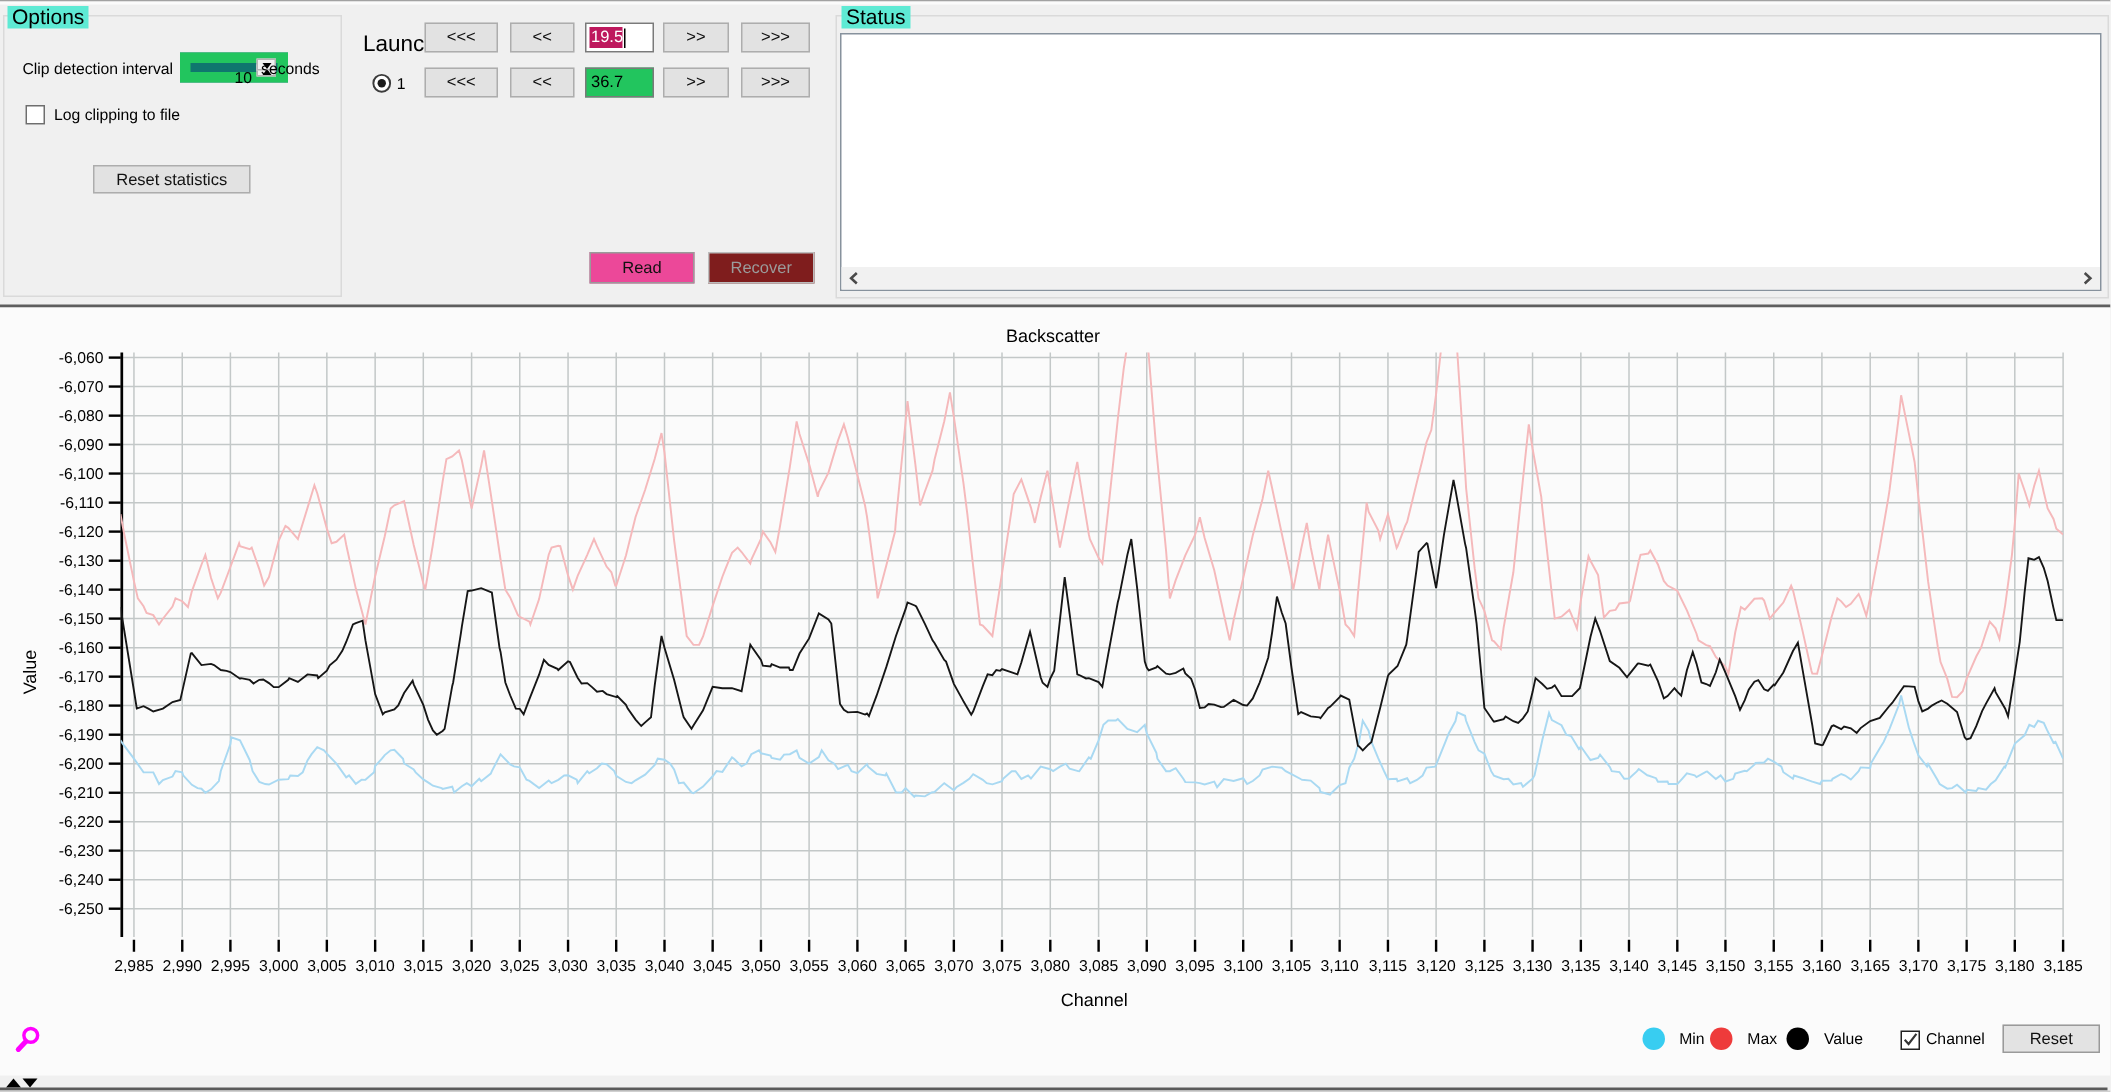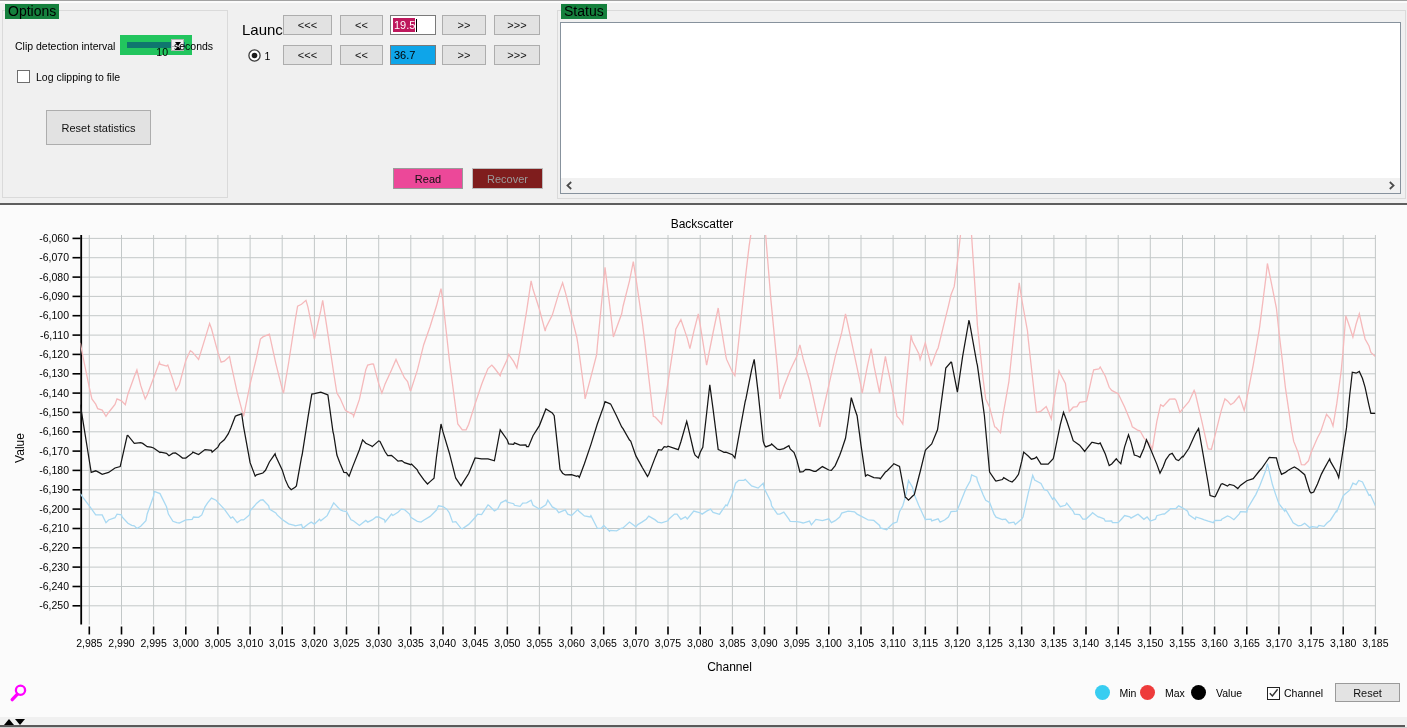--- a/index.html
+++ b/index.html
@@ -1,59 +1,59 @@
 <!DOCTYPE html>
 <html><head><meta charset="utf-8"><style>
 *{margin:0;padding:0;box-sizing:border-box}
 html,body{width:1407px;height:728px;overflow:hidden;background:#f0f0f0;
 font-family:"Liberation Sans",sans-serif;position:relative}
 .abs{position:absolute}
 .btn{position:absolute;background:#e2e2e2;border:1px solid #adadad;font-size:11px;
 color:#111;display:flex;align-items:center;justify-content:center}
 .gbox{position:absolute;border:1px solid #dadada}
-.gtitle{position:absolute;font-size:14px;color:#000;background:#15803d;padding:0 3px;line-height:15px}
+.gtitle{position:absolute;font-size:14px;color:#000;background:#5eead4;padding:0 3px;line-height:15px}
 </style></head><body>
 <div class="abs" style="left:0;top:0;width:1407px;height:1px;background:#a2a2a2"></div>
 <div class="abs" style="left:0;top:1px;width:1407px;height:2px;background:#fbfbfb"></div>
 
 <div class="gbox" style="left:2px;top:10px;width:226px;height:188px"></div>
 <div class="gtitle" style="left:5px;top:4px">Options</div>
 <div class="abs" style="left:15px;top:40px;font-size:10.5px">Clip detection interval</div>
 <div class="abs" style="left:120px;top:35px;width:72px;height:20px;background:#0f766e;border:7px solid #22c55e">
   <div class="abs" style="right:17px;top:4px;font-size:10.5px">10</div>
   <div class="abs" style="right:1px;top:1px;width:13px;height:8px;background:#f0f0f0;border:1px solid #b4b4b4">
     <div class="abs" style="left:3px;top:2px;width:0;height:0;border-left:3px solid transparent;border-right:3px solid transparent;border-bottom:4px solid #000"></div>
     </div>
   <div class="abs" style="right:1px;bottom:1px;width:13px;height:8px;background:#f0f0f0;border:1px solid #b4b4b4">
     <div class="abs" style="left:3px;top:2px;width:0;height:0;border-left:3px solid transparent;border-right:3px solid transparent;border-top:4px solid #000"></div>
     </div>
 </div>
 <div class="abs" style="left:174px;top:40px;font-size:10.5px">seconds</div>
 <div class="abs" style="left:17px;top:70px;width:13px;height:13px;background:#fff;border:1px solid #6e6e6e"></div>
 <div class="abs" style="left:36px;top:71px;font-size:10.5px">Log clipping to file</div>
-<div class="btn" style="left:46px;top:110px;width:105px;height:35px">Reset statistics</div>
+<div class="btn" style="left:62px;top:110px;width:105px;height:19px">Reset statistics</div>
 
 <div class="abs" style="left:242px;top:20.5px;font-size:15px">Launch</div>
 <div class="btn" style="left:283px;top:15px;width:49px;height:20px">&lt;&lt;&lt;</div>
 <div class="btn" style="left:340px;top:15px;width:43px;height:20px">&lt;&lt;</div>
 <div class="abs" style="left:390px;top:15px;width:46px;height:20px;background:#fff;border:1px solid #7a7a7a">
   <span style="position:absolute;left:2px;top:2px;height:14px;font-size:11px;background:#be185d;color:#fff;padding:0 0 0 1px;line-height:14px">19.5</span>
   <span style="position:absolute;left:24.5px;top:2.5px;width:1px;height:13px;background:#000"></span>
 </div>
 <div class="btn" style="left:442px;top:15px;width:44px;height:20px">&gt;&gt;</div>
 <div class="btn" style="left:494px;top:15px;width:46px;height:20px">&gt;&gt;&gt;</div>
 
 <svg class="abs" style="left:248px;top:49px" width="13" height="13">
     <circle cx="6.5" cy="6.5" r="5.6" fill="#fff" stroke="#3c3c3c" stroke-width="1.3"></circle>
     <circle cx="6.5" cy="6.5" r="2.8" fill="#1c1c1c"></circle>
   </svg>
 <div class="abs" style="left:264.5px;top:50px;font-size:10.5px">1</div>
 <div class="btn" style="left:283px;top:45px;width:49px;height:20px">&lt;&lt;&lt;</div>
 <div class="btn" style="left:340px;top:45px;width:43px;height:20px">&lt;&lt;</div>
-<div class="abs" style="left:390px;top:45px;width:46px;height:20px;background:#0ea5e9;border:1px solid #7a7a7a">
+<div class="abs" style="left:390px;top:45px;width:46px;height:20px;background:#22c55e;border:1px solid #7a7a7a">
   <span style="position:absolute;left:3px;top:3px;font-size:11px">36.7</span>
 </div>
 <div class="btn" style="left:442px;top:45px;width:44px;height:20px">&gt;&gt;</div>
 <div class="btn" style="left:494px;top:45px;width:46px;height:20px">&gt;&gt;&gt;</div>
 
 <div class="btn" style="left:393px;top:168px;width:70px;height:21px;background:#ec4899;border-color:#9a9a9a">Read</div>
 <div class="btn" style="left:472px;top:168px;width:71px;height:21px;background:#7f1d1d;border-color:#bcbcbc;color:#9b9b9b">Recover</div>
 
 <div class="gbox" style="left:557px;top:10px;width:849px;height:189px"></div>
 <div class="gtitle" style="left:561px;top:4px">Status</div>

